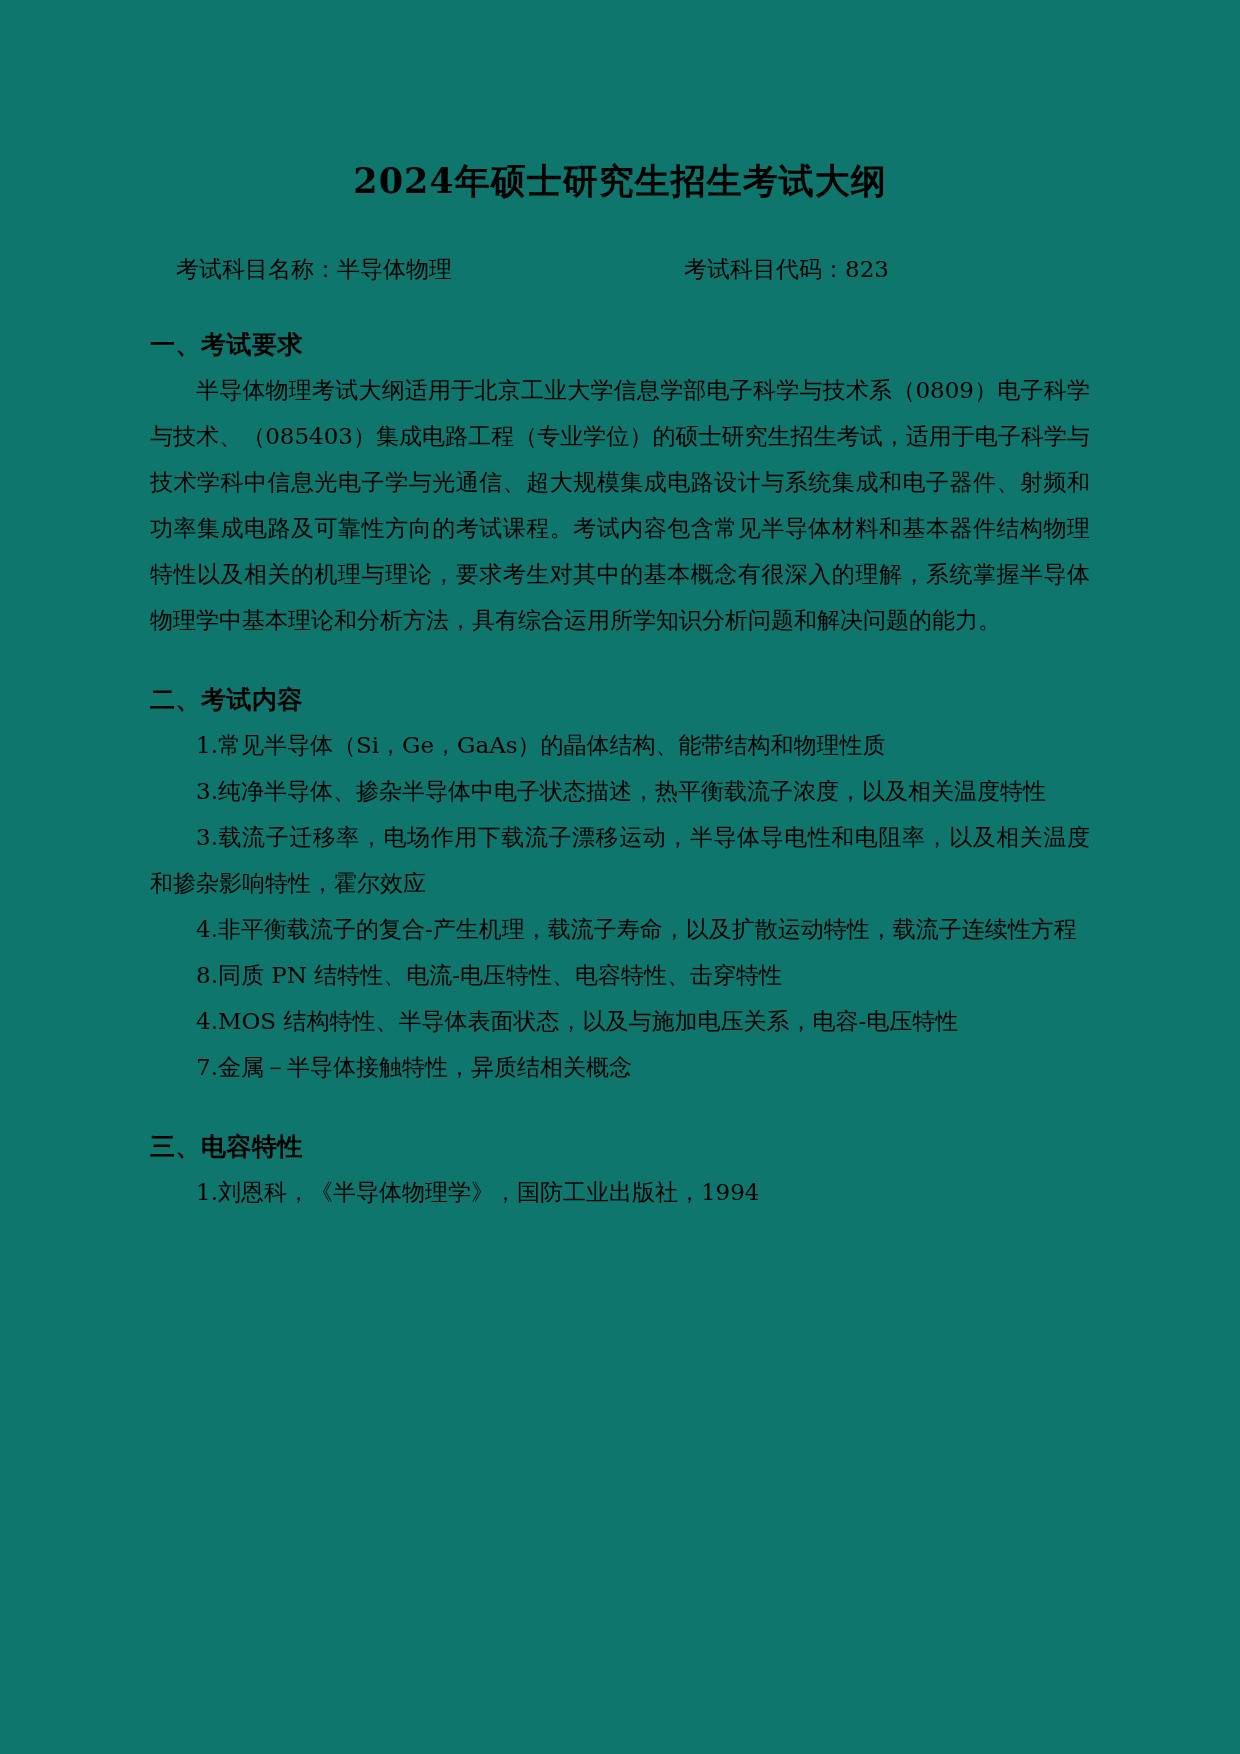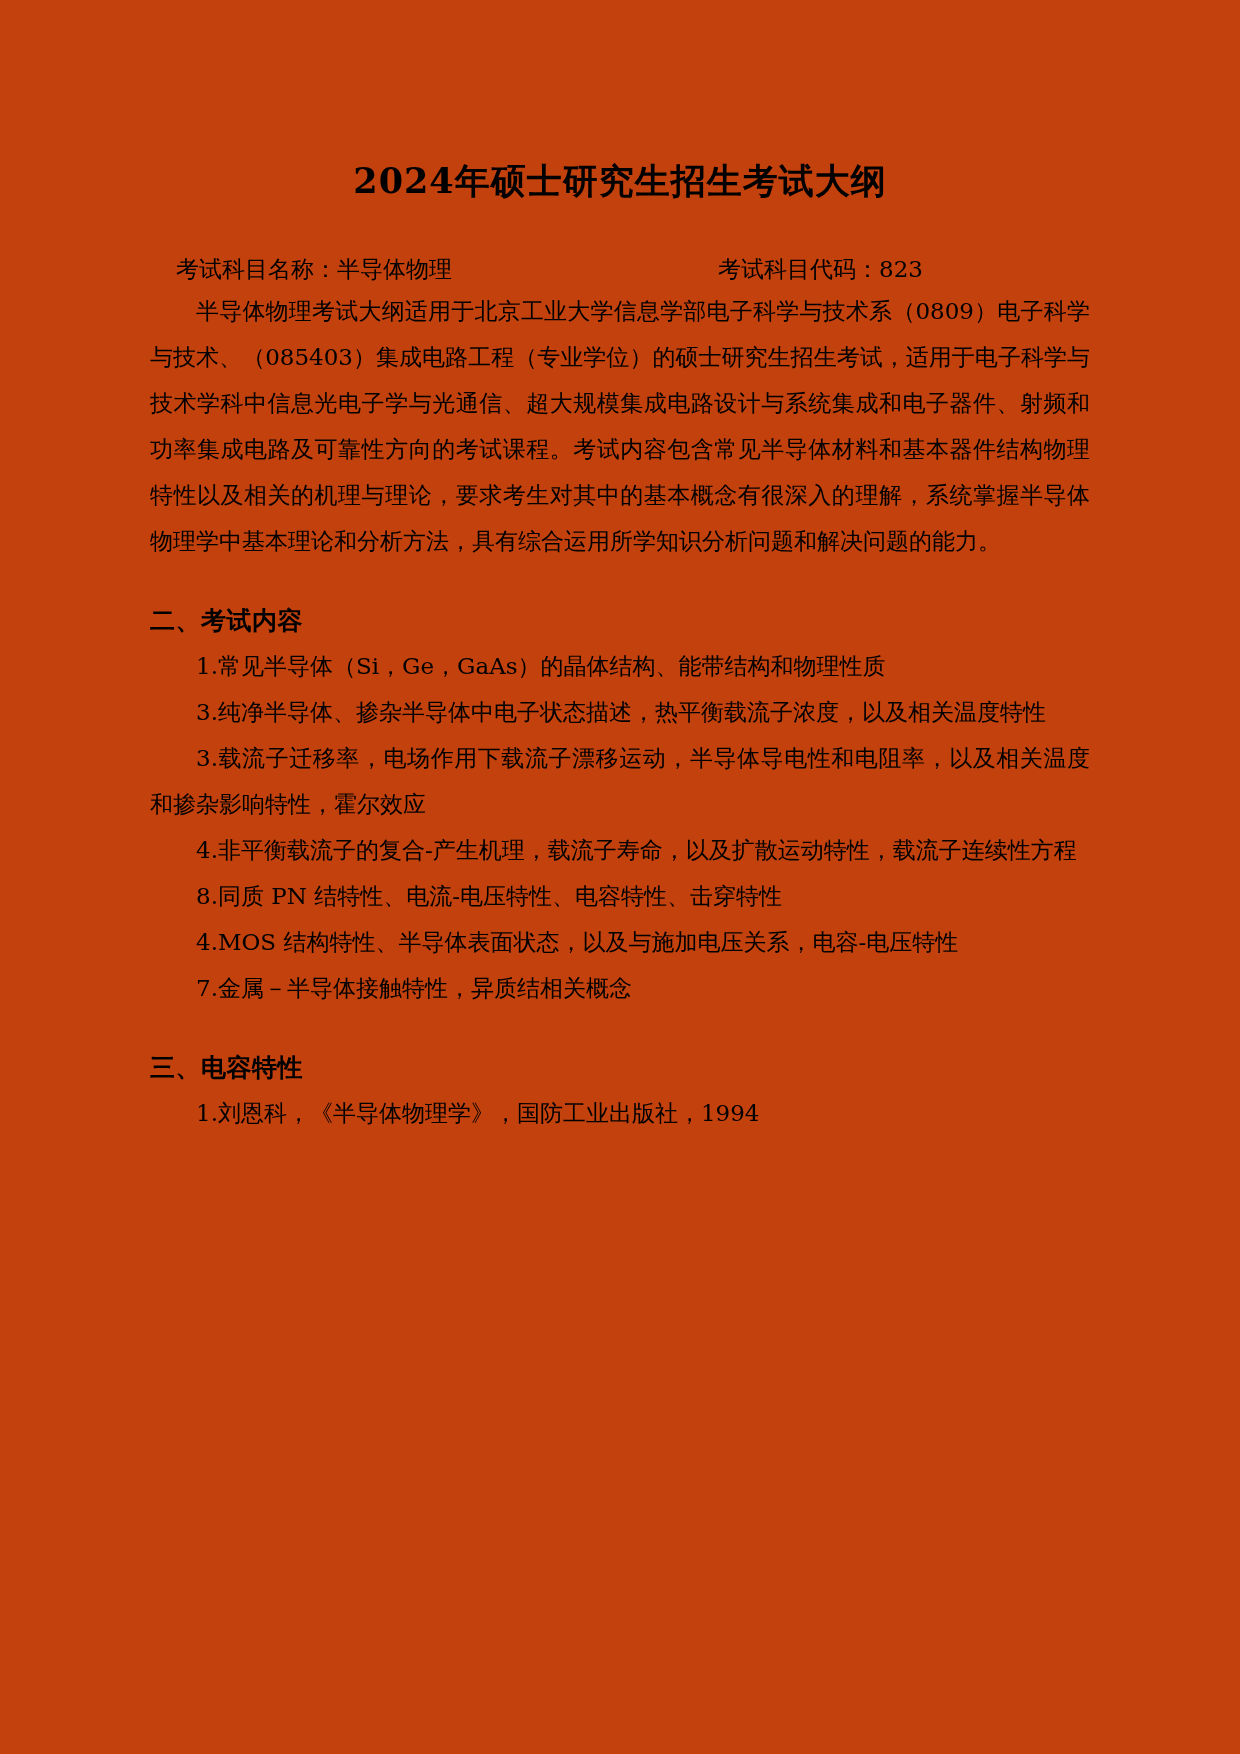--- a/index.html
+++ b/index.html
@@ -8,41 +8,40 @@
     background: #ffffff;
   }
   body {
     font-family: "DejaVu Serif", "Liberation Serif", serif;
     color: #000000;
   }
   .page {
     position: relative;
     width: 1240px;
     height: 1754px;
-    background: #c2410c;
+    background: #0f766e;
     box-sizing: border-box;
     padding: 148px 150px 100px 150px;
     overflow: hidden;
   }
   .doc-title {
     text-align: center;
     font-size: 35px;
     font-weight: bold;
     letter-spacing: 1px;
     margin: 0 0 0 0;
     padding-top: 8px;
     line-height: 1.4;
   }
   .subject-row {
     display: flex;
     justify-content: flex-start;
     margin-top: 46px;
     font-size: 23px;
     line-height: 1.6;
-    gap: 34px;
   }
   .subject-name {
     margin-left: 26px;
   }
   .subject-code {
     margin-left: 232px;
   }
   .section-heading {
     font-size: 25px;
     font-weight: bold;
@@ -82,20 +81,21 @@
 
 <div class="page">
 
   <h1 class="doc-title">2024年硕士研究生招生考试大纲</h1>
 
   <div class="subject-row">
     <span class="subject-name">考试科目名称：半导体物理</span>
     <span class="subject-code">考试科目代码：823</span>
   </div>
 
+  <h2 class="section-heading">一、考试要求</h2>
   <p class="body-para">半导体物理考试大纲适用于北京工业大学信息学部电子科学与技术系（0809）电子科学与技术、（085403）集成电路工程（专业学位）的硕士研究生招生考试，适用于电子科学与技术学科中信息光电子学与光通信、超大规模集成电路设计与系统集成和电子器件、射频和功率集成电路及可靠性方向的考试课程。考试内容包含常见半导体材料和基本器件结构物理特性以及相关的机理与理论，要求考生对其中的基本概念有很深入的理解，系统掌握半导体物理学中基本理论和分析方法，具有综合运用所学知识分析问题和解决问题的能力。</p>
 
   <h2 class="section-heading">二、考试内容</h2>
   <p class="list-item">1.常见半导体（Si，Ge，GaAs）的晶体结构、能带结构和物理性质</p>
   <p class="list-item">3.纯净半导体、掺杂半导体中电子状态描述，热平衡载流子浓度，以及相关温度特性</p>
   <p class="list-item">3.载流子迁移率，电场作用下载流子漂移运动，半导体导电性和电阻率，以及相关温度和掺杂影响特性，霍尔效应</p>
   <p class="list-item">4.非平衡载流子的复合-产生机理，载流子寿命，以及扩散运动特性，载流子连续性方程</p>
   <p class="list-item">8.同质 PN 结特性、电流-电压特性、电容特性、击穿特性</p>
   <p class="list-item">4.MOS 结构特性、半导体表面状态，以及与施加电压关系，电容-电压特性</p>
   <p class="list-item">7.金属－半导体接触特性，异质结相关概念</p>

